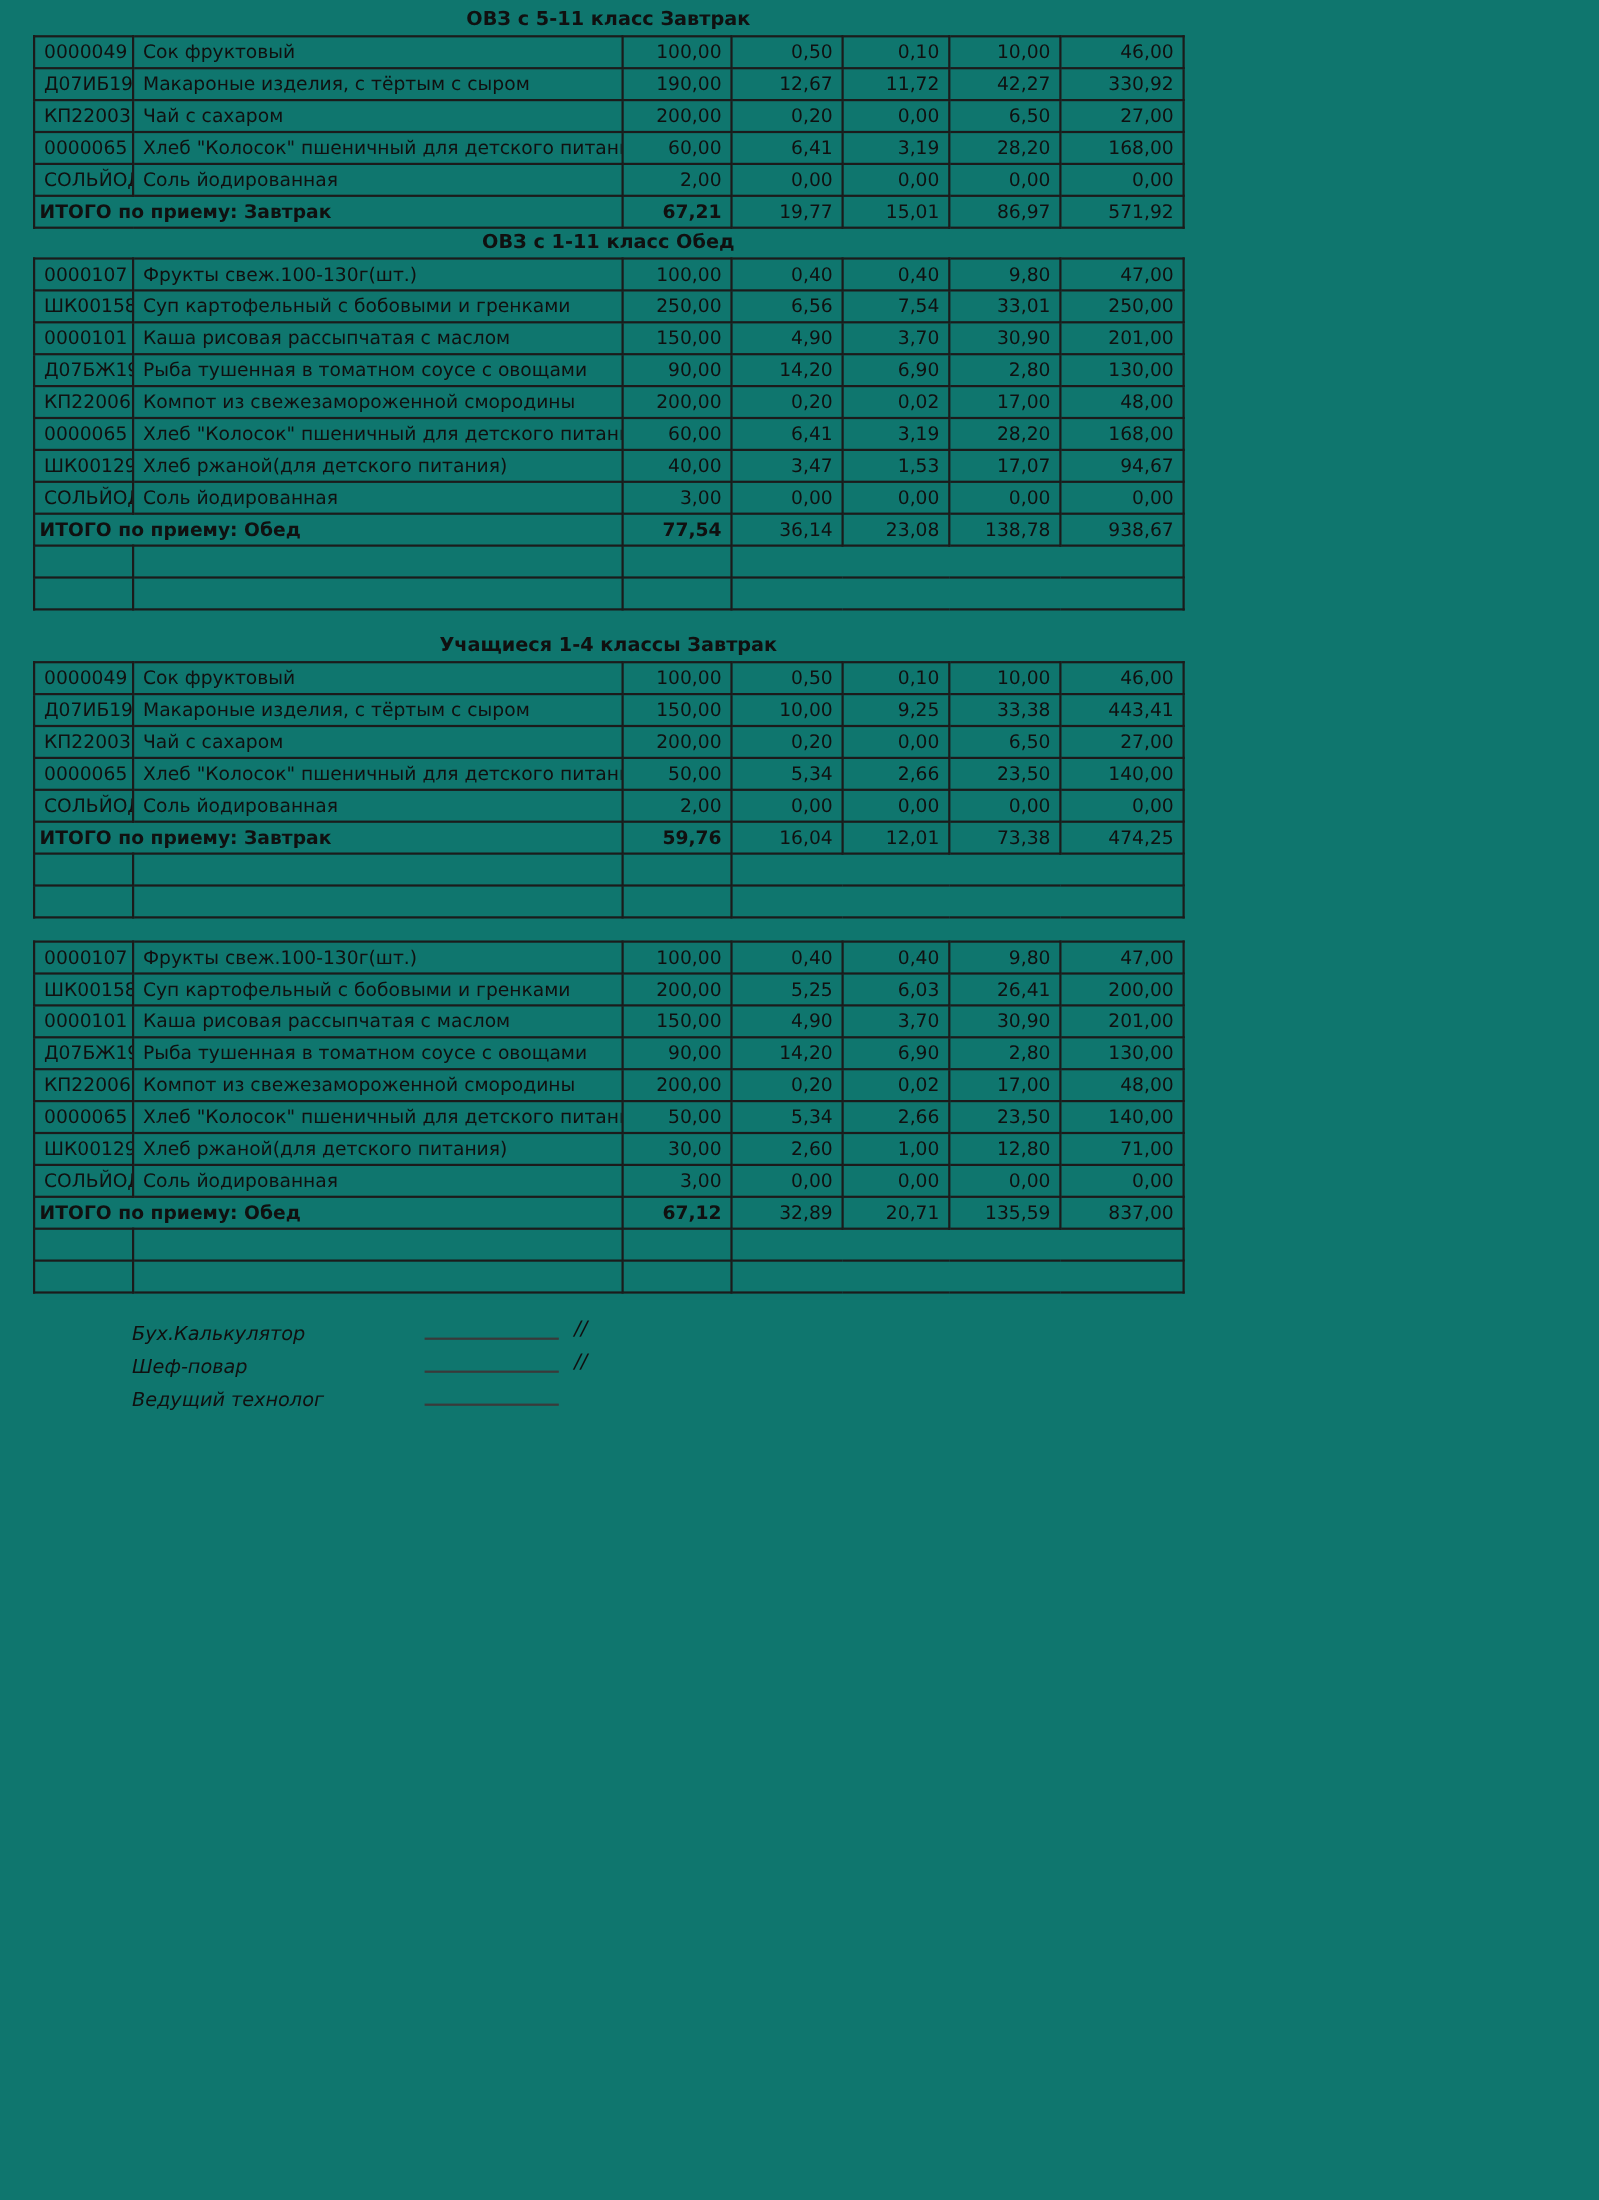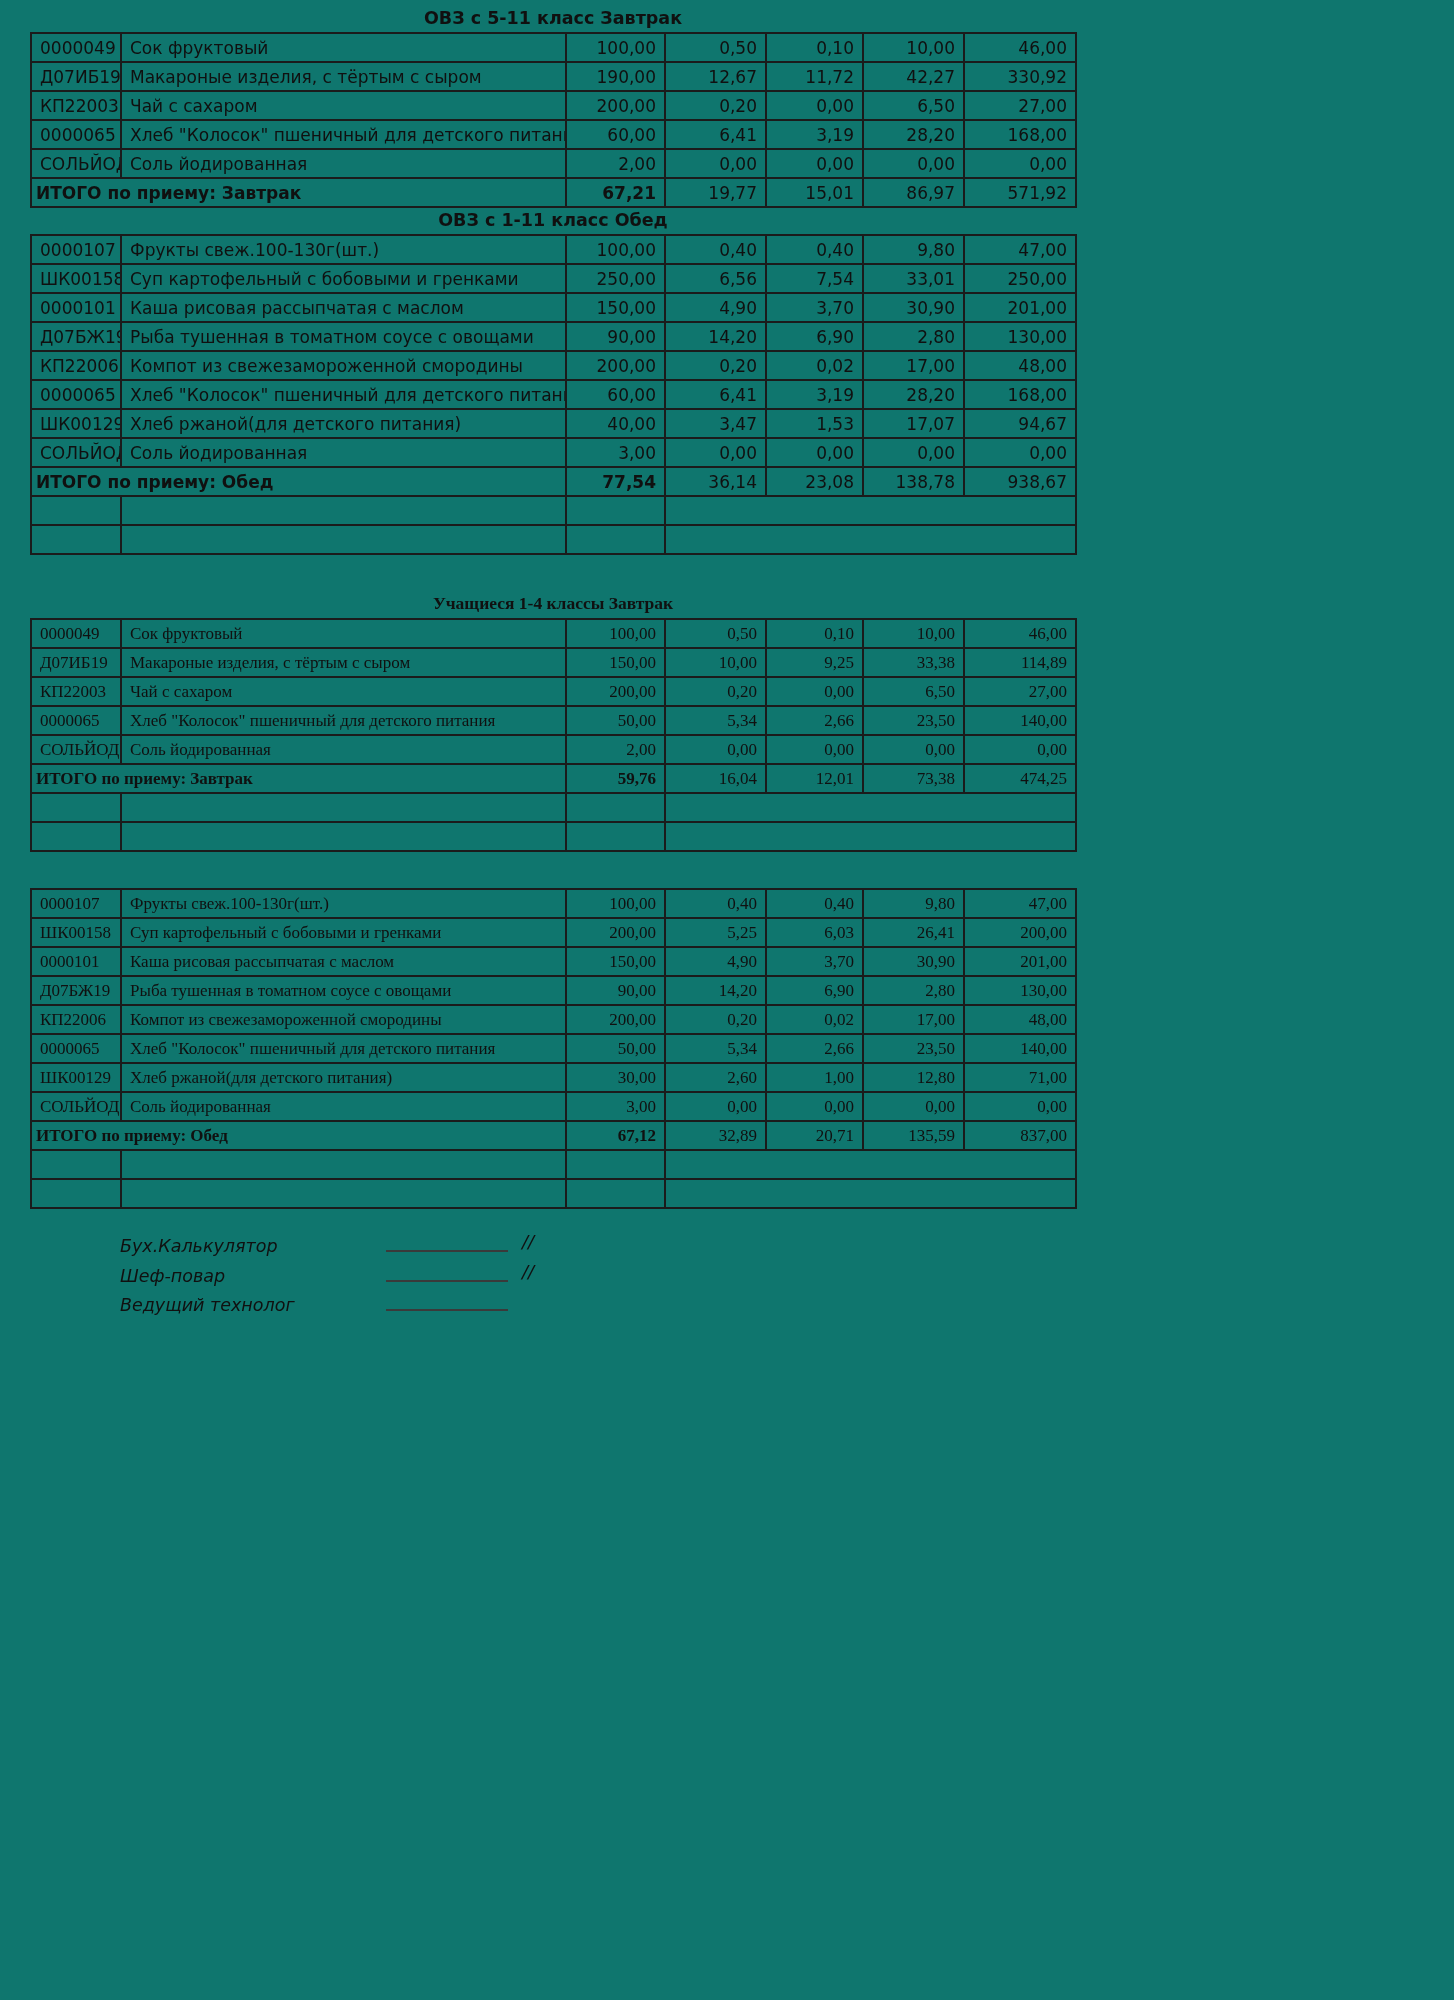--- a/index.html
+++ b/index.html
@@ -13,21 +13,21 @@
   }
   #doc {
     position: relative;
     width: 1454px;
     height: 2000px;
     background: #0f766e;
     padding-top: 6px;
     box-sizing: border-box;
   }
   .section { margin-left: 30px; width: 1046px; }
-  .section.gap { margin-top: 36px; font-family: Liberation Serif, serif; }
+  .section.gap { margin-top: 20px; }
   .section-title {
     text-align: center;
     font-weight: 700;
     font-size: 17.5px;
     padding: 2px 0 4px 0;
   }
   table.menu {
     border-collapse: collapse;
     table-layout: fixed;
     width: 1045px;
@@ -268,21 +268,21 @@
               <td class="num">10,00</td>
               <td class="num">46,00</td>
             </tr>
             <tr>
               <td class="code">Д07ИБ19</td>
               <td class="name">Макароные изделия, с тёртым  с сыром</td>
               <td class="num">150,00</td>
               <td class="num">10,00</td>
               <td class="num">9,25</td>
               <td class="num">33,38</td>
-              <td class="num">114,89</td>
+              <td class="num">443,41</td>
             </tr>
             <tr>
               <td class="code">КП22003</td>
               <td class="name">Чай с сахаром</td>
               <td class="num">200,00</td>
               <td class="num">0,20</td>
               <td class="num">0,00</td>
               <td class="num">6,50</td>
               <td class="num">27,00</td>
             </tr>

